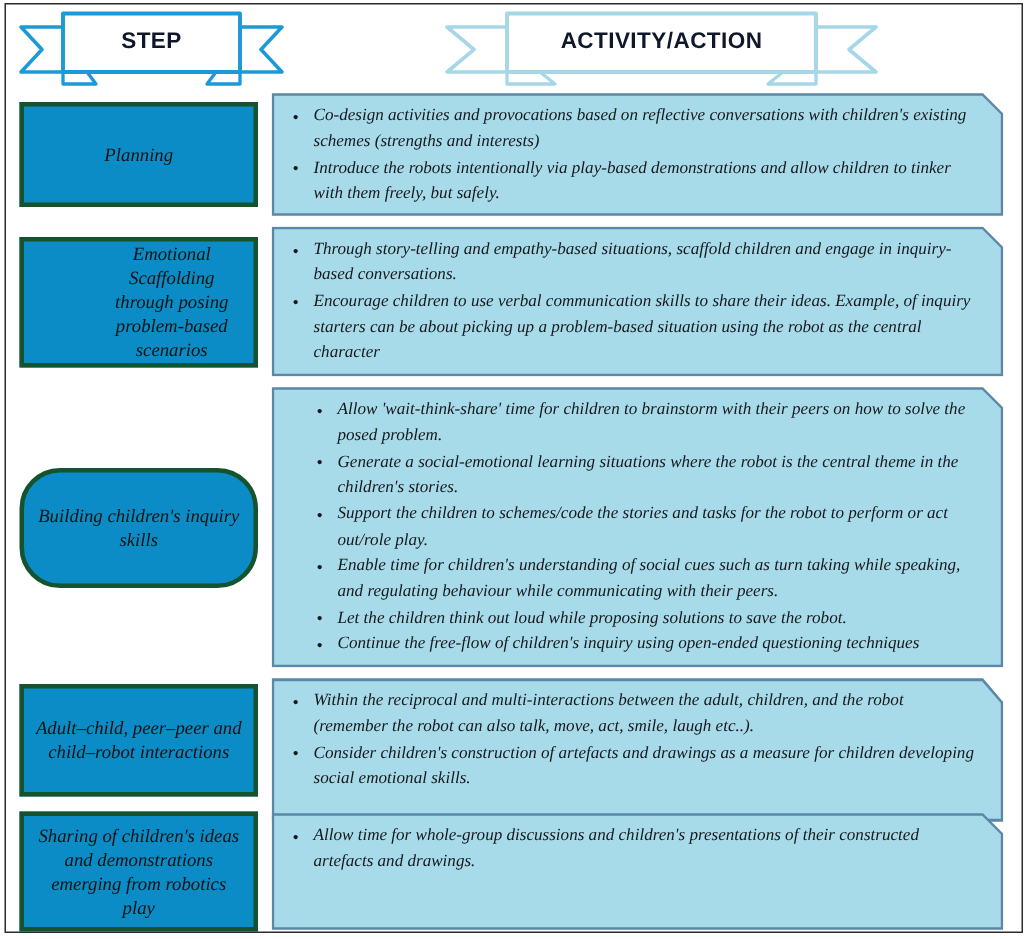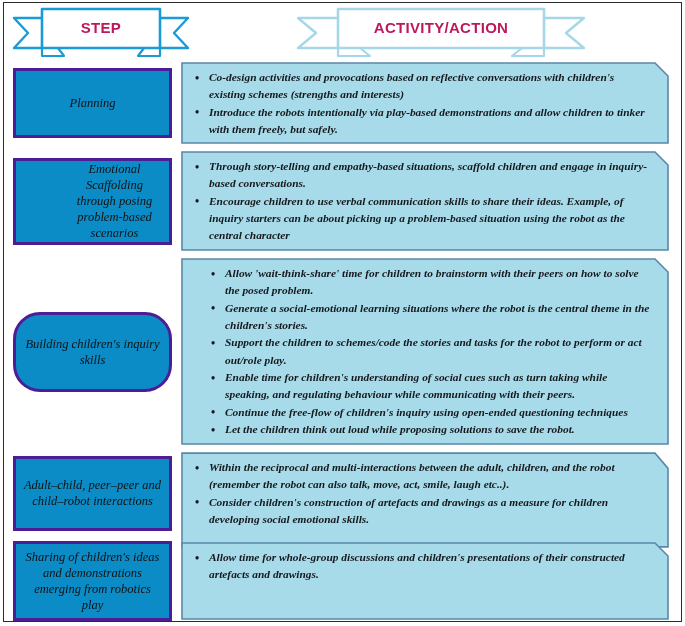--- a/index.html
+++ b/index.html
@@ -47,21 +47,21 @@
     left: 0;
     top: 0;
     width: 100%;
     height: 100%;
     display: flex;
     align-items: center;
     justify-content: center;
     font-family: "Liberation Sans", sans-serif;
     font-weight: bold;
     font-size: 15px;
-    color: #be185d;
+    color: #0f172a;
     letter-spacing: 0.3px;
     padding-bottom: 8px;
     box-sizing: border-box;
     pointer-events: none;
   }
   #banner-step { left: 12px; width: 178px; }
   #banner-activity { left: 296px; width: 290px; }
 
   
   .rows {
@@ -75,21 +75,21 @@
     width: 685px;
     margin-bottom: 7px;
   }
   .step-cell {
     position: absolute;
     left: 13px;
     top: 0;
     width: 159px;
     box-sizing: border-box;
     background: #0b8cc6;
-    border: 3px solid #4c1d95;
+    border: 3px solid #14532d;
     display: flex;
     align-items: center;
     justify-content: center;
     text-align: center;
   }
   .step-text {
     font-family: "Liberation Serif", serif;
     font-style: italic;
     font-size: 12.5px;
     line-height: 1.28;
@@ -108,21 +108,20 @@
     position: absolute;
     left: 0; top: 0;
     width: 100%; height: 100%;
   }
   .activity-shape svg { display:block; width:100%; height:100%; }
   .bullets {
     position: relative;
     list-style: none;
     margin: 0;
     padding: 7px 16px 6px 28px;
-    font-weight: bold;
   }
   .bullets li {
     position: relative;
     font-family: "Liberation Serif", serif;
     font-style: italic;
     font-size: 11.4px;
     line-height: 1.50;
     color: #15181c;
     margin: 0 0 0.5px 0;
     text-align: left;
@@ -209,22 +208,22 @@
           <div class="activity-shape">
             <svg viewBox="0 0 488 187" preserveAspectRatio="none">
               <path d="M1,1 L474,1 L487,14 L487,186 L1,186 Z" fill="#a8dbea" stroke="#5b87a8" stroke-width="1.6" stroke-linejoin="miter"></path>
             </svg>
           </div>
           <ul class="bullets">
             <li>Allow 'wait-think-share' time for children to brainstorm with their peers on how to solve the posed problem.</li>
             <li>Generate a social-emotional learning situations where the robot is the central theme in the children's stories.</li>
             <li>Support the children to schemes/code the stories and tasks for the robot to perform or act out/role play.</li>
             <li>Enable time for children's understanding of social cues such as turn taking while speaking, and regulating behaviour while communicating with their peers.</li>
+            <li>Let the children think out loud while proposing solutions to save the robot.</li>
             <li>Continue the free-flow of children's inquiry using open-ended questioning techniques</li>
-            <li>Let the children think out loud while proposing solutions to save the robot.</li>
           </ul>
         </div>
       </div>
       <div class="row" style="height: 82px;">
         <div class="step-cell" style="height: 75px; top: 3.5px;">
           <div class="step-text">Adult–child, peer–peer and child–robot interactions</div>
         </div>
         <div class="activity-cell" style="height: 96px; top: 0px;">
           <div class="activity-shape">
             <svg viewBox="0 0 488 82" preserveAspectRatio="none">

